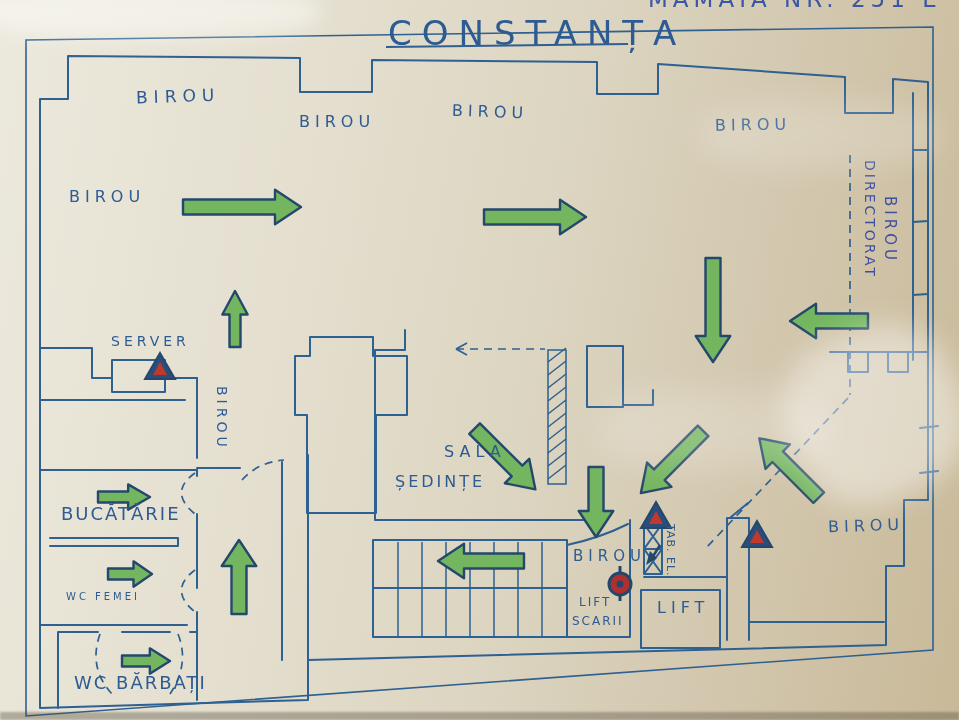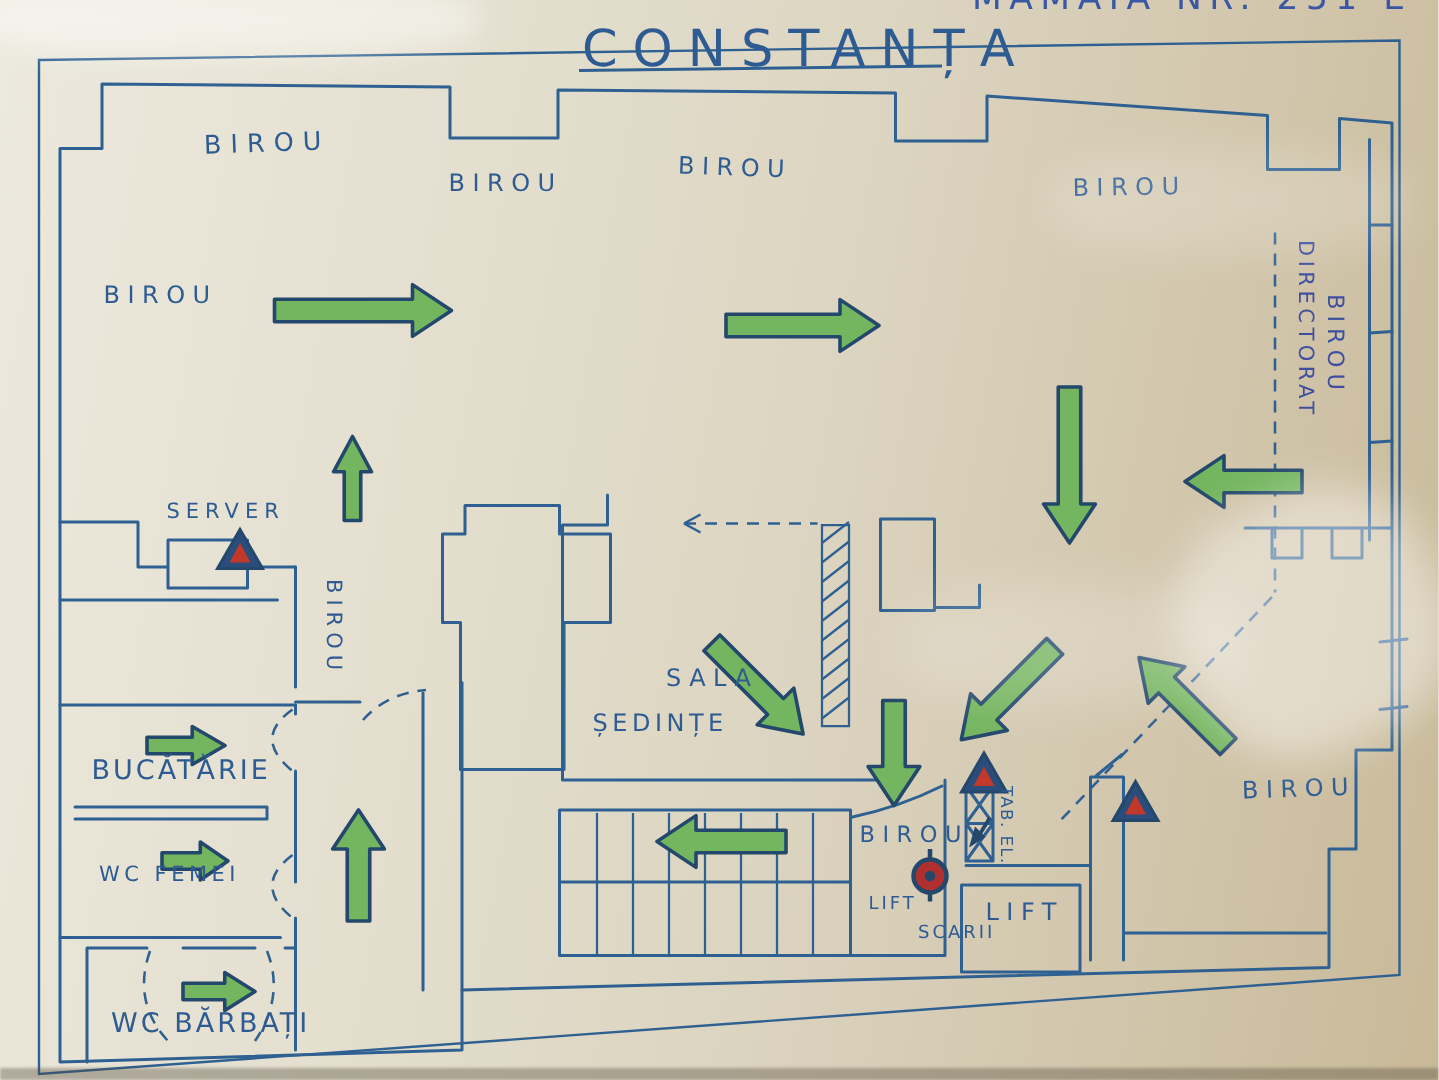--- a/index.html
+++ b/index.html
@@ -142,29 +142,29 @@
 <div class="lbl" style="left:715px;top:117px;font-size:16px;letter-spacing:5px;transform:rotate(-1deg);">BIROU</div>
 <div class="lbl" style="left:69px;top:189px;font-size:16px;letter-spacing:5px;">BIROU</div>
 
 <div class="lbl vert purple" style="left:897px;top:196px;font-size:15px;letter-spacing:4px;">BIROU</div>
 <div class="lbl vert purple" style="left:877px;top:160px;font-size:14px;letter-spacing:3px;">DIRECTORAT</div>
 
 <div class="lbl" style="left:111px;top:334px;font-size:14px;letter-spacing:4px;">SERVER</div>
 <div class="lbl vert" style="left:229px;top:386px;font-size:14px;letter-spacing:4px;">BIROU</div>
 
 <div class="lbl" style="left:61px;top:505px;font-size:18px;letter-spacing:2px;">BUCĂTĂRIE</div>
-<div class="lbl" style="left:66px;top:576px;font-size:14px;letter-spacing:3px;">WC FEMEI</div>
+<div class="lbl" style="left:66px;top:592px;font-size:10px;letter-spacing:3px;">WC FEMEI</div>
 <div class="lbl" style="left:74px;top:674px;font-size:18px;letter-spacing:2px;">WC BĂRBAȚI</div>
 
 <div class="lbl" style="left:406px;top:444px;font-size:16px;letter-spacing:5px;margin-left:38px;">SALA</div>
 <div class="lbl" style="left:395px;top:474px;font-size:16px;letter-spacing:3px;">ȘEDINȚE</div>
 
 <div class="lbl" style="left:573px;top:549px;font-size:15px;letter-spacing:5px;">BIROU</div>
 <div class="lbl" style="left:579px;top:596px;font-size:12px;letter-spacing:2px;">LIFT</div>
-<div class="lbl" style="left:572px;top:615px;font-size:12px;letter-spacing:2px;margin-left:40px;">SCARII</div>
+<div class="lbl" style="left:572px;top:615px;font-size:12px;letter-spacing:2px;">SCARII</div>
 <div class="lbl" style="left:657px;top:600px;font-size:16px;letter-spacing:5px;">LIFT</div>
 <div class="lbl vert" style="left:676px;top:524px;font-size:11px;letter-spacing:1px;">TAB. EL.</div>
 <div class="lbl" style="left:828px;top:518px;font-size:16px;letter-spacing:5px;transform:rotate(-2deg);">BIROU</div>
 
 <div class="glare g1"></div>
 <div class="glare g2"></div>
 <div class="glare g3"></div>
 <div class="glare g4"></div>
 <div class="glare g5"></div>
 

